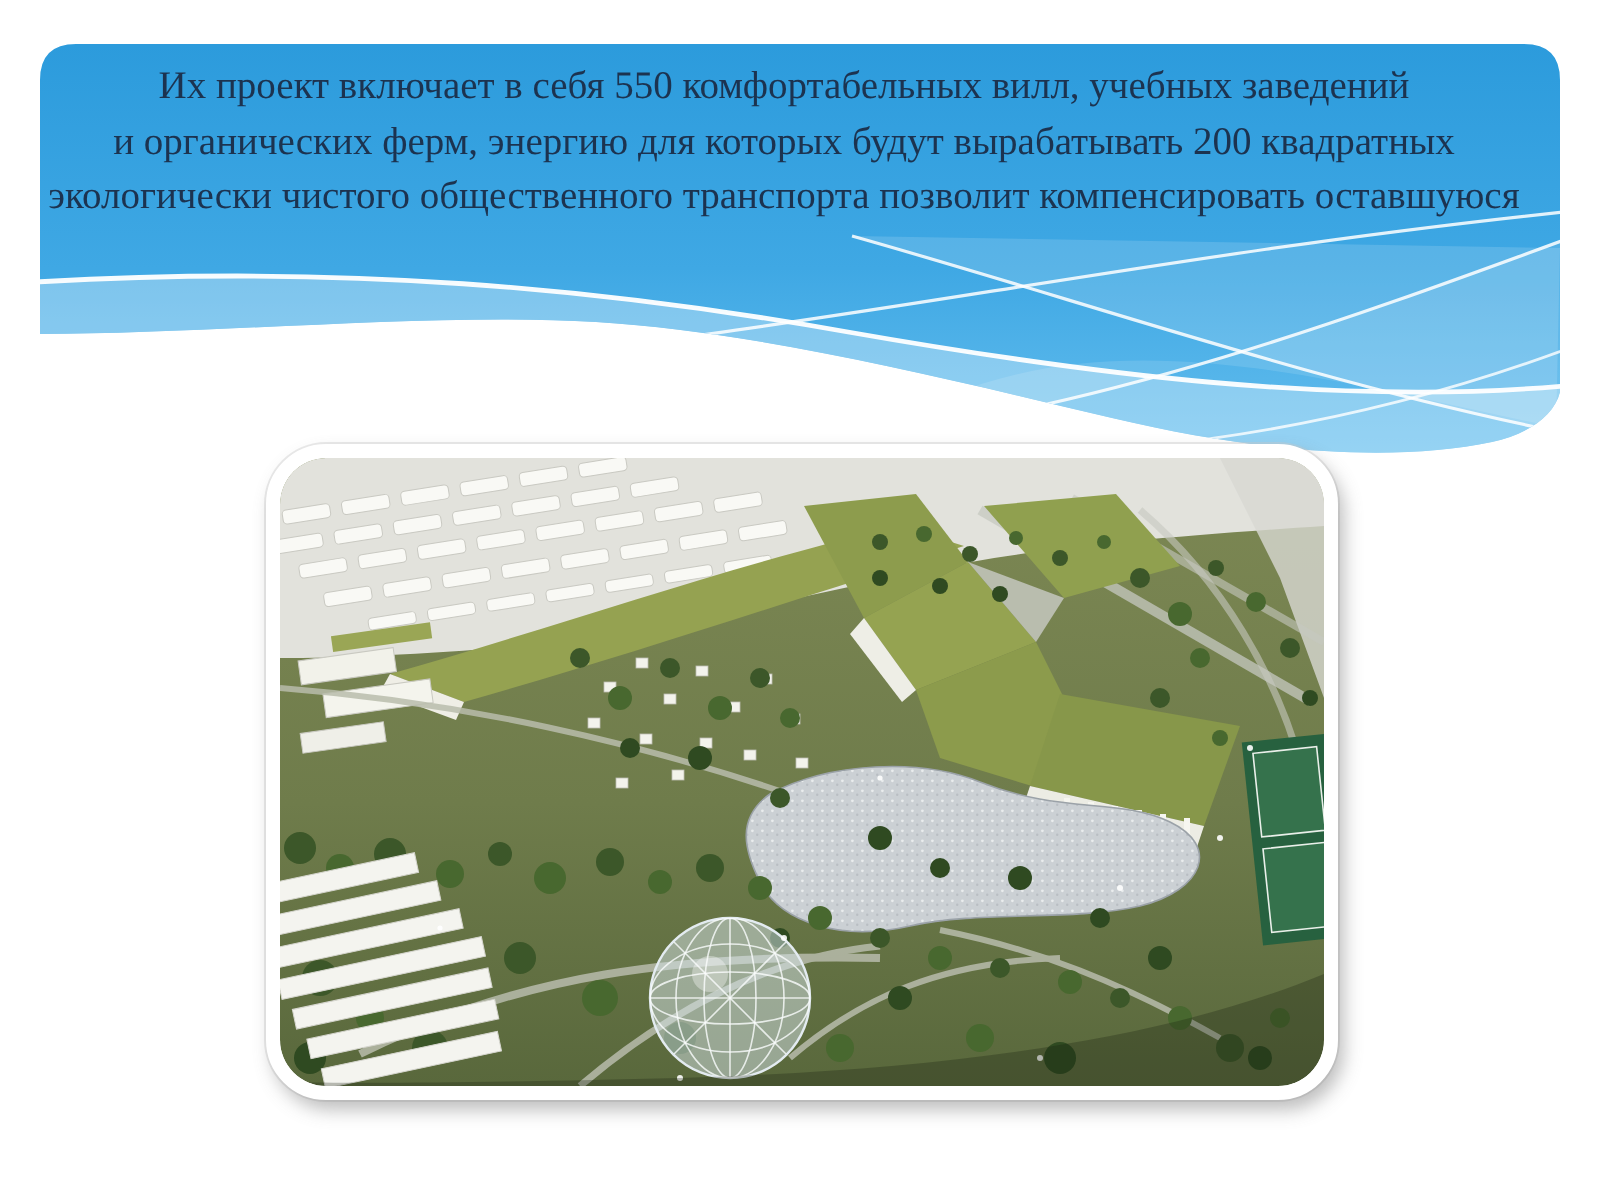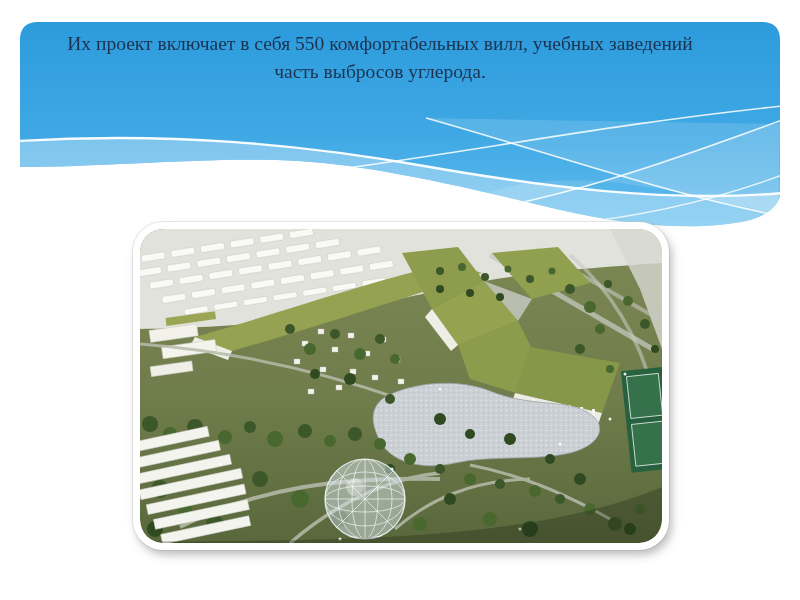--- a/index.html
+++ b/index.html
@@ -2,21 +2,21 @@
 <html><head>
 <meta charset="utf-8">
 <style>
   html,body{margin:0;padding:0;background:#ffffff;}
   .slide{
     position:relative;width:800px;height:600px;background:#ffffff;
     overflow:hidden;font-family:"Liberation Serif","DejaVu Serif",serif;
   }
   .banner-svg{position:absolute;left:0;top:0;width:800px;height:240px;display:block;}
   .textblock{
-    position:absolute;left:4px;top:30px;width:752px;text-align:center;
+    position:absolute;left:16px;top:30px;width:752px;text-align:center;
     color:#1c3350;
   }
   .tline{font-size:19.5px;line-height:27.6px;white-space:nowrap;font-weight:400;}
   .photo-frame{
     position:absolute;left:133px;top:222px;width:522px;height:314px;
     background:#ffffff;border:7px solid #ffffff;border-radius:30px;
     box-shadow:3px 5px 9px rgba(110,110,110,.45), 0 0 0 1px rgba(205,205,205,.4);
     overflow:hidden;
   }
   .photo-svg{width:100%;height:100%;display:block;border-radius:23px;}
@@ -57,21 +57,22 @@
       <path d="M 18,141 C 170,132 300,144 424,166 C 544,187 668,203 782,193" stroke="#ffffff" stroke-width="2.4" fill="none" opacity="0.95"></path>
       <path d="M 332,170 C 470,152 610,124 782,106" stroke="#ffffff" stroke-width="1.6" fill="none" opacity="0.85"></path>
       <path d="M 426,118 C 540,150 660,192 780,216" stroke="#ffffff" stroke-width="1.6" fill="none" opacity="0.85"></path>
       <path d="M 436,218 C 556,202 668,162 782,120" stroke="#ffffff" stroke-width="1.6" fill="none" opacity="0.85"></path>
       <path d="M 566,224 C 648,216 722,198 790,172" stroke="#ffffff" stroke-width="1.4" fill="none" opacity="0.8"></path>
     </g>
   </svg>
 
   <div class="textblock">
     <div class="tline">Их проект включает в себя 550 комфортабельных вилл, учебных заведений</div>
-    <div class="tline">часть выбросов углерода.</div>
+    <div class="tline">и органических ферм, энергию для которых будут вырабатывать 200 квадратных</div>
+    <div class="tline">экологически чистого общественного транспорта позволит компенсировать оставшуюся</div>
   </div>
 
   <div class="photo-frame">
     <svg class="photo-svg" viewBox="0 0 522 314" preserveAspectRatio="none" xmlns="http://www.w3.org/2000/svg">
       <defs>
         <pattern id="speck" width="5" height="5" patternUnits="userSpaceOnUse">
           <rect width="5" height="5" fill="#cbd0d4"></rect>
           <circle cx="1.2" cy="1.4" r="0.7" fill="#e9eced"></circle>
           <circle cx="3.6" cy="3.4" r="0.6" fill="#b9bec3"></circle>
         </pattern>

